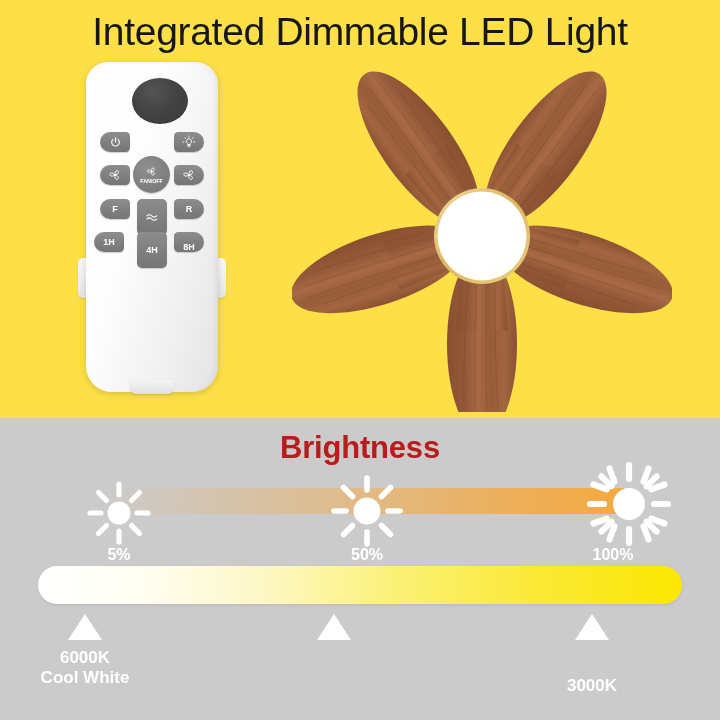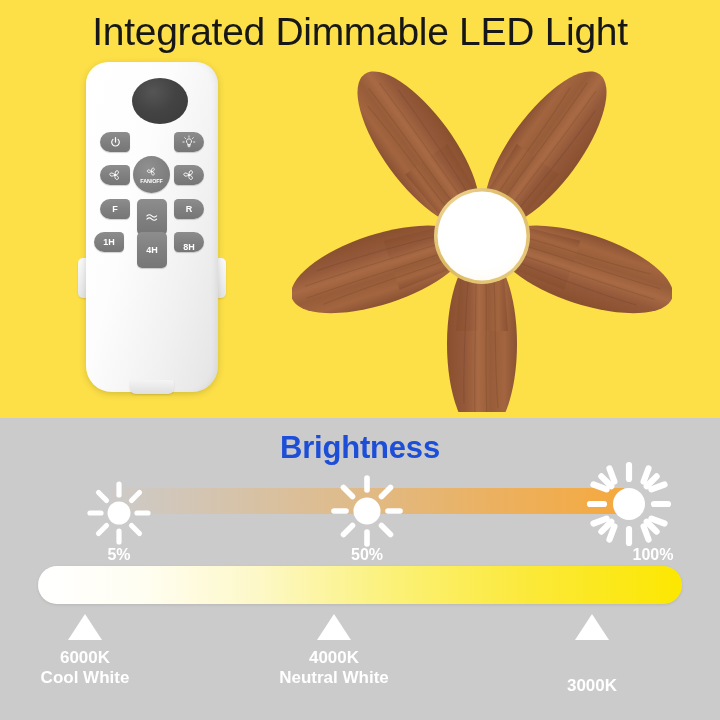--- a/index.html
+++ b/index.html
@@ -72,21 +72,21 @@
   
   #ceiling-fan { position:absolute; left:292px; top:52px; width:380px; height:360px; }
 
   
   #bottom-section {
     position:absolute; left:0; top:418px; width:720px; height:302px;
     background:#cccbcb;
   }
   #brightness-title {
     position:absolute; left:0; top:12px; width:720px; text-align:center;
-    color:#1d4ed8; font-size:31px; font-weight:700; letter-spacing:-0.2px;
+    color:#b91c1c; font-size:31px; font-weight:700; letter-spacing:-0.2px;
   }
   #brightness-bar {
     position:absolute; left:112px; top:70px; width:512px; height:26px;
     background:linear-gradient(90deg,
        rgba(245,169,63,0.02) 0%,
        rgba(245,169,63,0.22) 22%,
        rgba(245,169,63,0.50) 50%,
        rgba(245,169,63,0.78) 76%,
        rgba(245,169,63,1) 100%);
   }
@@ -309,32 +309,28 @@
         <line x1="79.5" y1="63.5" x2="66.4" y2="58.6"></line>
         <line x1="21.6" y1="29.4" x2="8.5" y2="24.5"></line>
         <line x1="79.5" y1="24.5" x2="66.4" y2="29.4"></line>
         <line x1="21.6" y1="58.6" x2="8.5" y2="63.5"></line>
       </g>
     </svg>
   </div>
 
   <div class="pct-label" style="left:74px;  top:128px;">5%</div>
   <div class="pct-label" style="left:322px; top:128px;">50%</div>
-  <div class="pct-label" style="left:608px; top:128px;">100%</div>
+  <div class="pct-label" style="left:568px; top:128px;">100%</div>
 
   <div id="temp-bar"></div>
 
   <div class="temp-marker" style="left:68px;  top:196px;"></div>
   <div class="temp-marker" style="left:317px; top:196px;"></div>
   <div class="temp-marker" style="left:575px; top:196px;"></div>
 
   <div class="temp-label" style="left:-5px;  top:230px;">
     <div class="temp-k">6000K</div>
     <div class="temp-nm">Cool White</div>
   </div>
-  <div class="temp-label" style="left:244px; top:230px;">
-    <div class="temp-k">4000K</div>
-    <div class="temp-nm">Neutral White</div>
-  </div>
   <div class="temp-label" style="left:502px; top:230px;margin-top:28px;">
     <div class="temp-k">3000K</div>
   </div>
 </div>
 
 </body></html>

